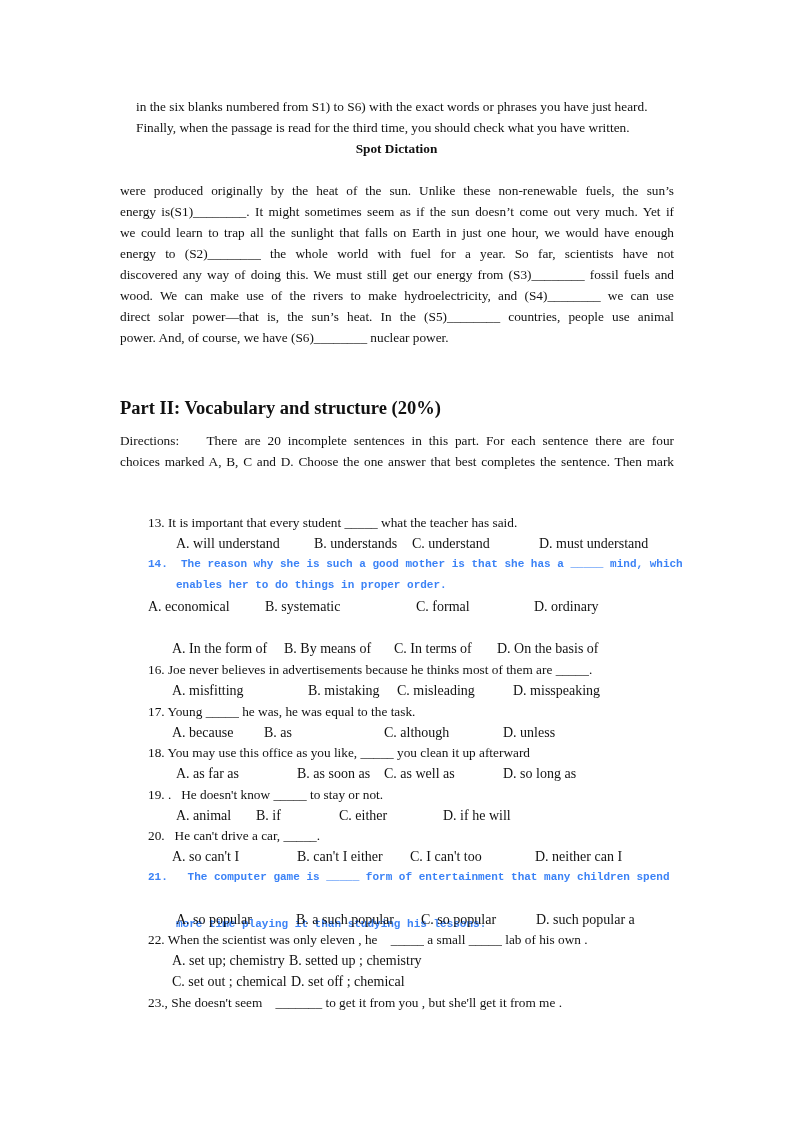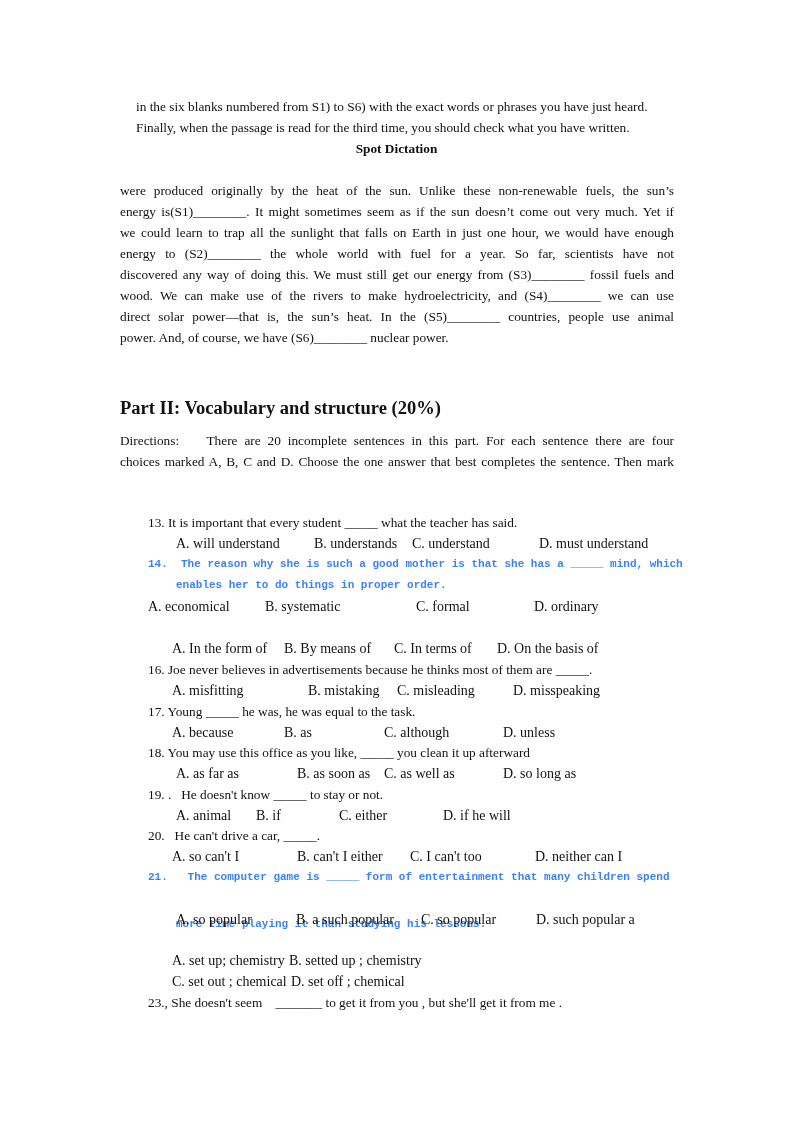--- a/index.html
+++ b/index.html
@@ -62,21 +62,21 @@
   <span class="opt" style="left:497px; top:638px;">D. On the basis of</span>
 
   <div class="abs t" style="left:148px; top:659px;">16. Joe never believes in advertisements because he thinks most of them are _____.</div>
   <span class="opt" style="left:172px; top:680px;">A. misfitting</span>
   <span class="opt" style="left:308px; top:680px;">B. mistaking</span>
   <span class="opt" style="left:397px; top:680px;">C. misleading</span>
   <span class="opt" style="left:513px; top:680px;">D. misspeaking</span>
 
   <div class="abs t" style="left:148px; top:701px;">17. Young _____ he was, he was equal to the task.</div>
   <span class="opt" style="left:172px; top:722px;">A. because</span>
-  <span class="opt" style="left:284px; top:722px;">B. as</span>
+  <span class="opt" style="left:264px; top:722px;">B. as</span>
   <span class="opt" style="left:384px; top:722px;">C. although</span>
   <span class="opt" style="left:503px; top:722px;">D. unless</span>
 
   <div class="abs t" style="left:148px; top:742px;">18. You may use this office as you like, _____ you clean it up afterward</div>
   <span class="opt" style="left:176px; top:763px;">A. as far as</span>
   <span class="opt" style="left:297px; top:763px;">B. as soon as</span>
   <span class="opt" style="left:384px; top:763px;">C. as well as</span>
   <span class="opt" style="left:503px; top:763px;">D. so long as</span>
 
   <div class="abs t" style="left:148px; top:784px; white-space:pre;">19. .   He doesn't know _____ to stay or not.</div>
@@ -91,20 +91,21 @@
   <span class="opt" style="left:410px; top:846px;">C. I can't too</span>
   <span class="opt" style="left:535px; top:846px;">D. neither can I</span>
 
   <div class="abs mono" style="left:148px; top:867px; line-height:21px; white-space:pre;">21.   The computer game is _____ form of entertainment that many children spend</div>
   <div class="abs mono" style="left:176px; top:888px; line-height:21px;margin-top:26px;">more time playing it than studying his lessons.</div>
   <span class="opt" style="left:176px; top:909px;">A. so popular</span>
   <span class="opt" style="left:296px; top:909px;">B. a such popular</span>
   <span class="opt" style="left:421px; top:909px;">C. so popular</span>
   <span class="opt" style="left:536px; top:909px;">D. such popular a</span>
 
+  <div class="abs t" style="left:148px; top:929px; white-space:pre;">22. When the scientist was only eleven , he    _____ a small _____ lab of his own .</div>
   <span class="opt" style="left:172px; top:950px;">A. set up; chemistry</span>
   <span class="opt" style="left:289px; top:950px;">B. setted up ; chemistry</span>
   <span class="opt" style="left:172px; top:971px;">C. set out ; chemical</span>
   <span class="opt" style="left:291px; top:971px;">D. set off ; chemical</span>
 
   <div class="abs t" style="left:148px; top:992px; white-space:pre;">23., She doesn't seem    _______ to get it from you , but she'll get it from me .</div>
 
 </div>
 
 </body></html>

